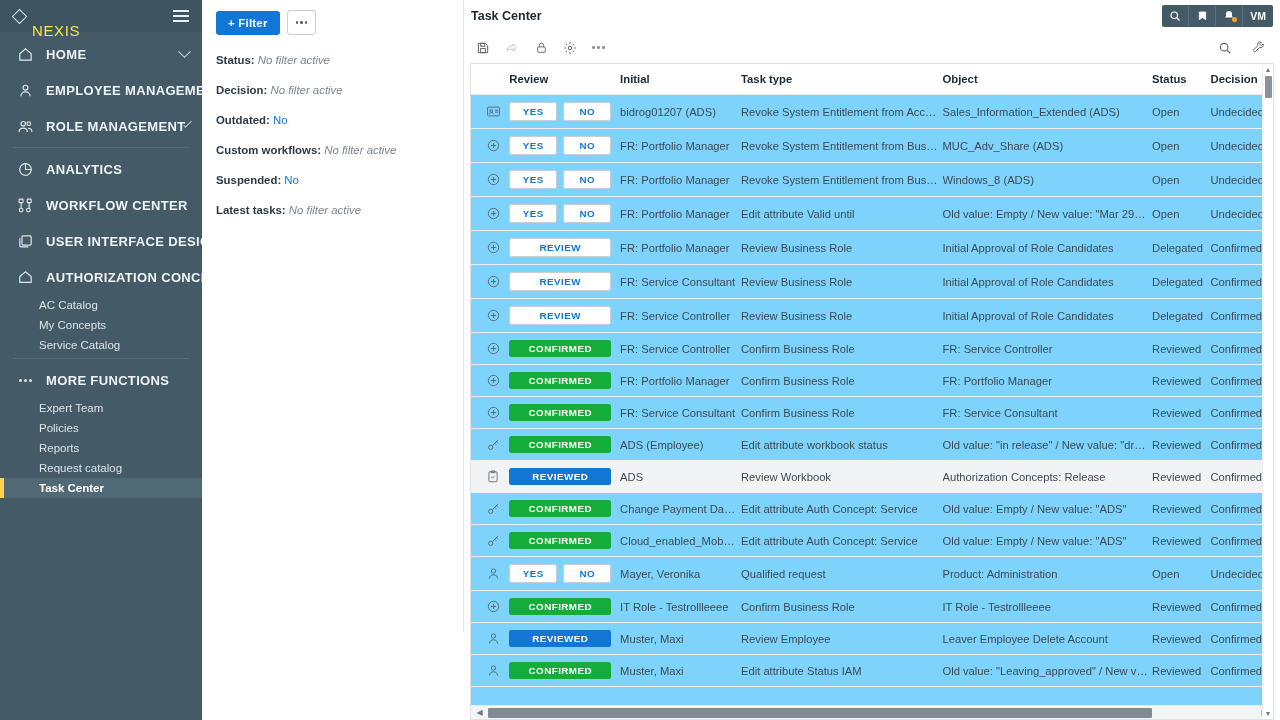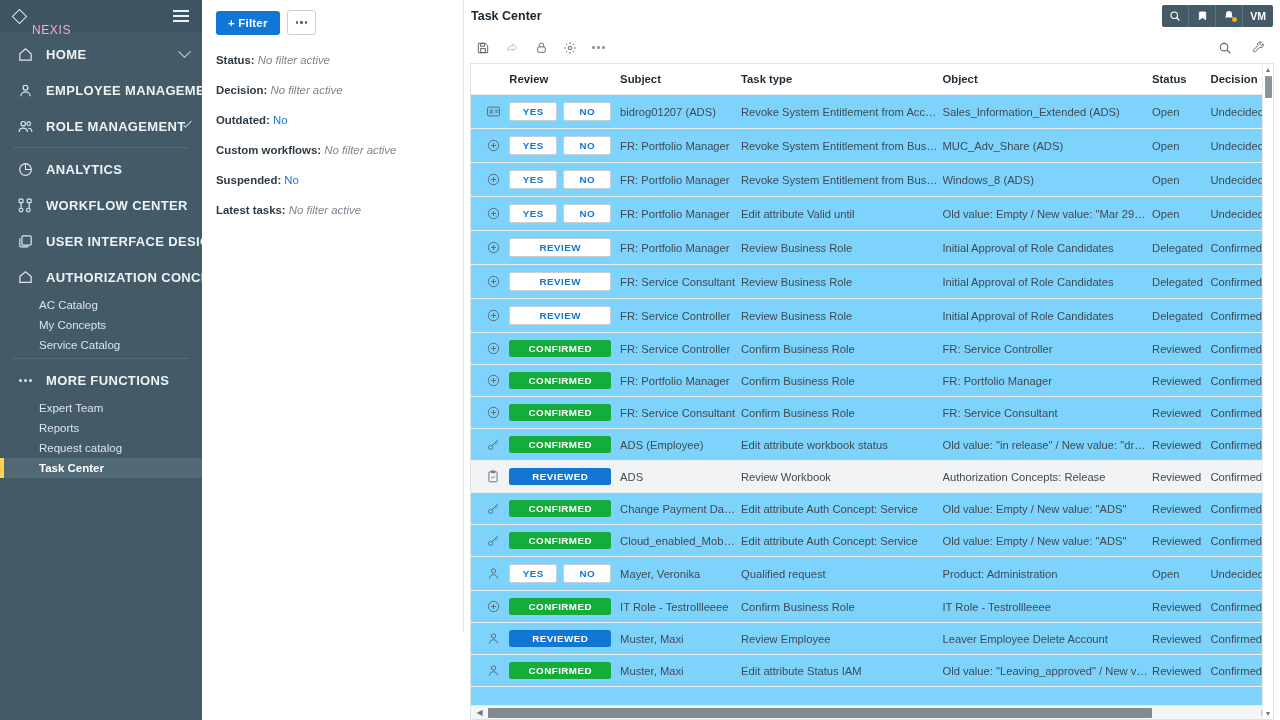--- a/index.html
+++ b/index.html
@@ -27,21 +27,21 @@
     background: #3e5460;
     justify-content: space-between;
   }
   .sb-brand-left { display: flex; align-items: center; gap: 7px; }
   .sb-logo-diamond {
     width: 11px; height: 11px;
     border: 1.6px solid #dfe7ea;
     transform: rotate(45deg);
   }
   .sb-brand-name {
-    font-size: 12px; letter-spacing: 0.6px; color: #f9a8d4; font-weight: 400; margin-top: 28px;
+    font-size: 15px; letter-spacing: 0.6px; color: #fde047; font-weight: 400; margin-top: 28px;
   }
   .hamburger { display: flex; flex-direction: column; gap: 3px; cursor: pointer; }
   .hamburger span { display: block; width: 16px; height: 2px; background: #e8eef1; }
 
   .sb-scroll { flex: 1; overflow: hidden; padding-top: 4px; }
   .sb-group {
     display: flex; align-items: center;
     height: 36px; padding: 0 13px 0 16px;
     cursor: pointer; position: relative;
   }
@@ -335,20 +335,21 @@
           <span class="dots-ico">
               <i></i>
               <i></i>
               <i></i>
             </span>
         </span>
         <span class="sb-label">MORE FUNCTIONS</span>
       </div>
 
       <div class="sb-sub">Expert Team</div>
+      <div class="sb-sub">Policies</div>
       <div class="sb-sub">Reports</div>
       <div class="sb-sub">Request catalog</div>
       <div class="sb-sub active">Task Center</div>
     </div>
   </nav>
 
   <aside class="filterpanel">
     <div class="fp-toolrow">
       <button class="btn-filter">+ Filter</button>
       <button class="btn-dots">
@@ -456,21 +457,21 @@
       </div>
     </div>
 
     <div class="tablewrap">
       <div class="tbl-scroll">
         <table>
           <thead>
             <tr>
               <th class="c-icon"></th>
               <th class="c-review">Review</th>
-              <th class="c-subject">Subject</th>
+              <th class="c-subject">Initial</th>
               <th class="c-type">Task type</th>
               <th class="c-object">Object</th>
               <th class="c-status">Status</th>
               <th class="c-decision">Decision</th>
             </tr>
           </thead>
           <tbody id="tbody">
               <tr>
                 <td class="c-icon">
                   <span class="rowicon">

